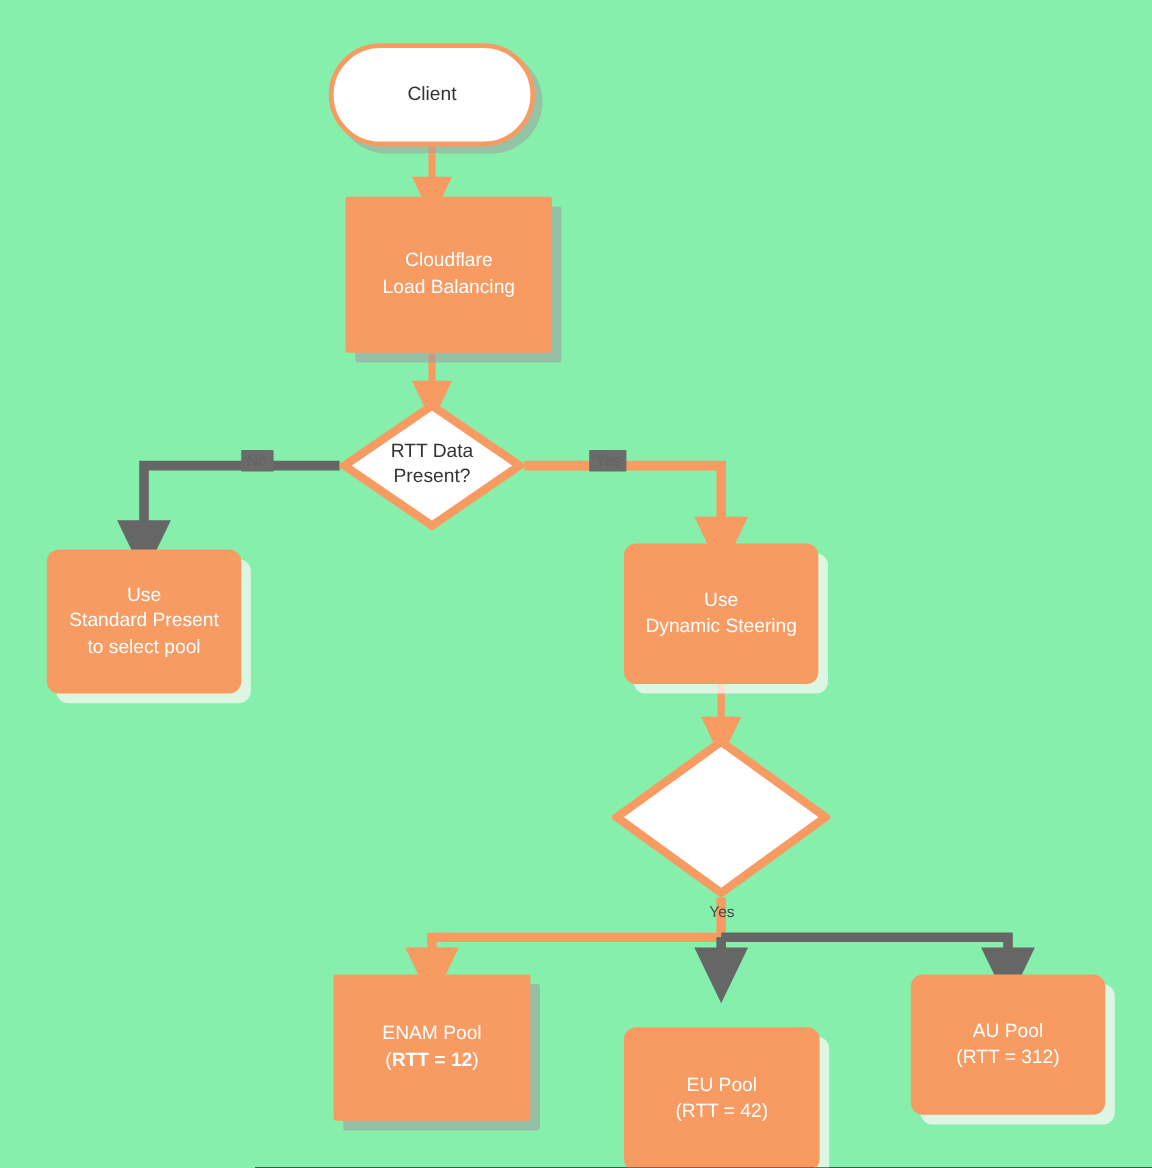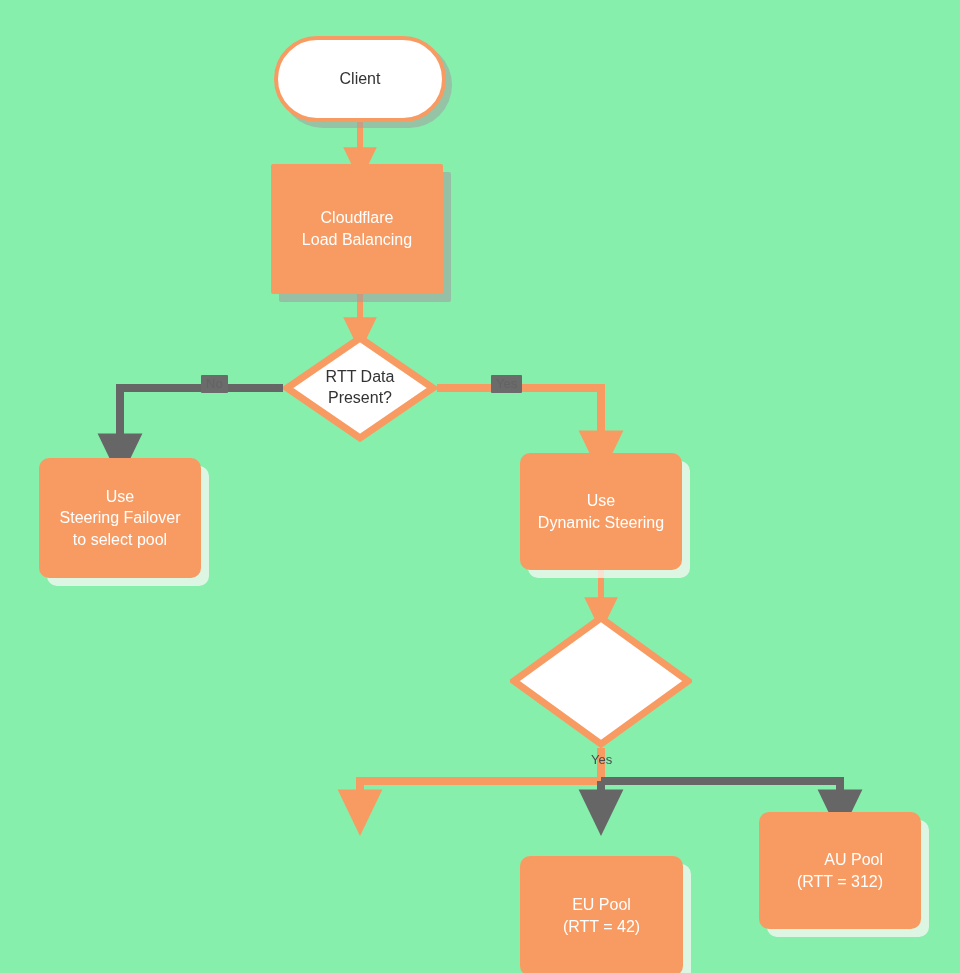--- a/index.html
+++ b/index.html
@@ -137,67 +137,73 @@
     <path d="M601,781 L601,812" stroke="#666666" stroke-width="8" fill="none" marker-end="url(#arrow-gray)"></path>
 
     
     <path d="M601,781 L840,781 L840,812" stroke="#666666" stroke-width="8" fill="none" stroke-linejoin="miter" marker-end="url(#arrow-gray)"></path>
   </svg>
 
   <div class="node stadium" style="left:274px; top:36px; width:172px; height:86px;">
     <span class="label">Client</span>
   </div>
 
-  <div class="node process sharp" style="left:271px; top:164px; width:172px; height:130px;">
+  <div class="node process sharp" style="left:288px; top:164px; width:172px; height:130px;">
     <span class="label">
       <span>Cloudflare</span><br>
       <span>Load Balancing</span>
     </span>
   </div>
 
   <div class="node decision" style="left:283px; top:334px; width:154px; height:108px;">
     <svg class="dia-shape" viewBox="0 0 154 108" preserveAspectRatio="none">
       <polygon points="77,4 150,54 77,104 4,54" fill="#ffffff" stroke="#f89b63" stroke-width="7" stroke-linejoin="miter"></polygon>
     </svg>
     <span class="dia-label">
       <span>RTT Data</span><br>
       <span>Present?</span>
     </span>
   </div>
 
   <div class="node process rounded" style="left:39px; top:458px; width:162px; height:120px;">
     <span class="label">
       <span>Use</span><br>
-      <span>Steering Failover</span><br>
+      <span>Standard Present</span><br>
       <span>to select pool</span>
     </span>
   </div>
 
   <div class="node process rounded" style="left:520px; top:453px; width:162px; height:117px;">
     <span class="label">
       <span>Use</span><br>
       <span>Dynamic Steering</span>
     </span>
   </div>
 
   <div class="node decision" style="left:510px; top:614px; width:182px; height:134px;">
     <svg class="dia-shape" viewBox="0 0 182 134" preserveAspectRatio="none">
       <polygon points="91,4 178,67 91,130 4,67" fill="#ffffff" stroke="#f89b63" stroke-width="7" stroke-linejoin="miter"></polygon>
     </svg>
   </div>
 
+  <div class="node process sharp" style="left:278px; top:812px; width:164px; height:122px;">
+    <span class="label">
+      <span>ENAM Pool</span><br>
+      <span>(</span><span class="bold">RTT = 12</span><span>)</span>
+    </span>
+  </div>
 
   <div class="node process rounded" style="left:520px; top:856px; width:163px; height:120px;">
     <span class="label">
       <span>EU Pool</span><br>
       <span>(RTT = 42)</span>
     </span>
   </div>
 
-  <div class="node process rounded" style="left:759px; top:812px; width:162px; height:117px;text-align:right;">
+  <div class="node process rounded" style="left:759px; top:812px; width:162px; height:117px;">
     <span class="label">
       <span>AU Pool</span><br>
       <span>(RTT = 312)</span>
     </span>
   </div>
 
   <div class="edge-label" style="left:201px; top:375px;">No</div>
 
   <div class="edge-label" style="left:491px; top:375px;">Yes</div>
 

